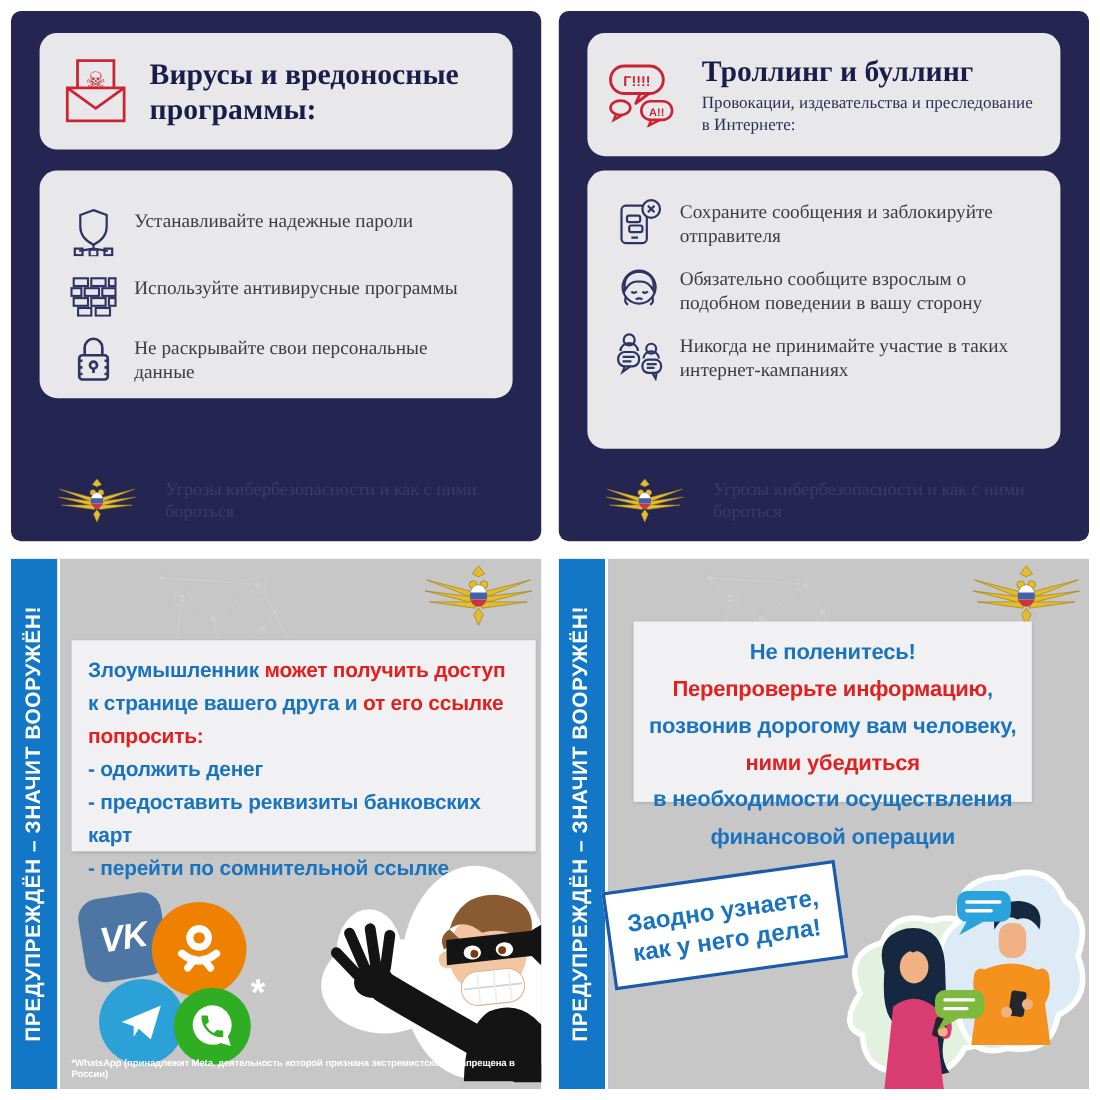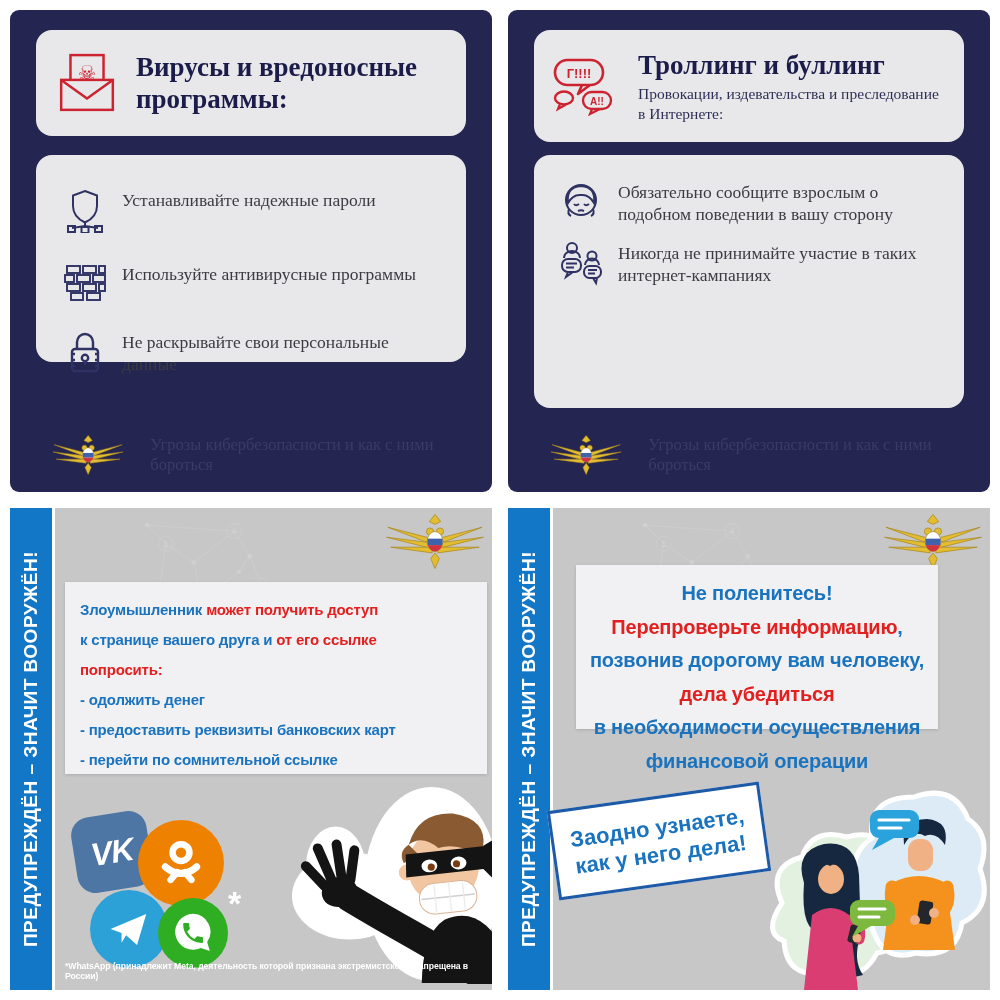--- a/index.html
+++ b/index.html
@@ -10,21 +10,21 @@
   .poster.gray{background:#c7c7c7;}
   #p-tl{left:10px;top:10px;} #p-tr{left:508px;top:10px;}
   #p-bl{left:10px;top:508px;} #p-br{left:508px;top:508px;}
 
   
   .card{position:absolute;left:26px;width:430px;background:#e8e8ea;border-radius:16px;}
   .header-card{top:20px;display:flex;align-items:center;padding:0 18px;box-sizing:border-box;}
   #p-tl .header-card{height:106px;} #p-tr .header-card{height:112px;}
   #p-tl .items-card{top:145px;height:207px;} #p-tr .items-card{top:145px;height:253px;}
   .items-card{display:flex;flex-direction:column;box-sizing:border-box;}
-  #p-tl .items-card{padding:34px 20px 0 26px;gap:30px;}
+  #p-tl .items-card{padding:34px 20px 0 26px;gap:17px;}
   #p-tr .items-card{padding:26px 12px 0 24px;gap:17px;}
   .hdr-icon{flex:0 0 66px;display:flex;align-items:center;justify-content:center;}
   .hdr-text{margin-left:16px;}
   .poster-title{font-family:"Liberation Serif",serif;font-weight:bold;color:#1b1c4a;
                 font-size:27px;line-height:1.2;}
   .poster-subtitle{font-family:"Liberation Serif",serif;color:#2e2f55;font-size:15.5px;
                    line-height:1.25;margin-top:3px;}
   .tip-row{display:flex;align-items:flex-start;}
   .tip-icon{flex:0 0 46px;display:flex;justify-content:center;margin-top:-2px;}
   .tip-text{font-family:"Liberation Serif",serif;color:#3b3b42;font-size:17.5px;
@@ -38,21 +38,21 @@
   
   .sidebar{position:absolute;left:0;top:0;bottom:0;width:42px;background:#1377c7;
            border-right:3px solid #fff;display:flex;align-items:center;justify-content:center;}
   .sidebar span{transform:rotate(-90deg);white-space:nowrap;color:#fff;font-weight:bold;
                 font-size:19px;letter-spacing:.5px;}
   .net-bg{position:absolute;left:45px;top:0;right:0;bottom:0;opacity:.6;}
   .emblem-lg{position:absolute;right:6px;top:5px;width:102px;height:57px;}
   .white-card{position:absolute;background:#f1f1f3;box-shadow:0 1px 3px rgba(0,0,0,.15);}
   #p-bl .white-card{left:55px;top:74px;width:422px;height:192px;padding:13px 6px 0 15px;
                     box-sizing:border-box;}
-  .msg-line{font-weight:bold;font-size:15px;line-height:30px;letter-spacing:-.2px;}
+  .msg-line{font-weight:bold;font-size:19px;line-height:30px;letter-spacing:-.2px;}
   .blue{color:#1a73be;} .red{color:#e1201f;}
   #p-br .white-card{left:68px;top:57px;width:362px;height:164px;text-align:center;
                     padding-top:12px;box-sizing:border-box;}
   .v-line{font-weight:bold;font-size:20px;line-height:33.5px;letter-spacing:-.2px;}
   .note-box{position:absolute;left:44px;top:288px;width:208px;height:84px;background:#fff;
             border:3px solid #1d5aa8;transform:rotate(-8deg);display:flex;flex-direction:column;
             align-items:center;justify-content:center;}
   .note-box div{color:#1a73be;font-weight:bold;font-size:22px;line-height:27px;}
   .social{position:absolute;display:flex;align-items:center;justify-content:center;}
   .vk{left:64px;top:306px;width:76px;height:76px;background:#4d76a4;border-radius:18px;
@@ -284,20 +284,33 @@
         </svg>
       </div>
       <div class="hdr-text">
         <div class="poster-title">Троллинг и буллинг</div>
         <div class="poster-subtitle">Провокации, издевательства и преследование в Интернете:</div>
       </div>
     </div>
     <div class="card items-card">
       <div class="tip-row">
         <div class="tip-icon">
+          <svg class="icon-svg" width="44" height="46" viewBox="0 0 44 46" fill="none" stroke="#2f3263" stroke-width="2">
+            <rect x="6" y="8" width="23" height="34" rx="4"></rect>
+            <rect x="11" y="17" width="12" height="6" rx="2"></rect>
+              <rect x="13" y="26" width="12" height="6" rx="2"></rect>
+            <path d="M15,37 h6"></path>
+            <circle cx="33" cy="11" r="8" fill="#e8e8ea"></circle>
+            <path d="M30,8 l6,6 M36,8 l-6,6"></path>
+          </svg>
+        </div>
+        <div class="tip-text">Сохраните сообщения и заблокируйте отправителя</div>
+      </div>
+      <div class="tip-row">
+        <div class="tip-icon">
           <svg class="icon-svg" width="44" height="44" viewBox="0 0 44 44" fill="none" stroke="#2f3263" stroke-width="2">
             <circle cx="22" cy="21" r="15"></circle>
             <path d="M9,24 Q7,8 22,7 Q37,8 35,24 Q30,15 22,16 Q14,15 9,24 Z"></path>
             <path d="M15,25 q2,2.5 5,0 M25,25 q2,2.5 5,0"></path>
             <path d="M19,32 q3,-1.5 6,0"></path>
             <path d="M10,30 q-2,5 2,7 M34,30 q2,5 -2,7"></path>
           </svg>
         </div>
         <div class="tip-text">Обязательно сообщите взрослым о подобном поведении в вашу сторону</div>
       </div>
@@ -380,21 +393,21 @@
     <div class="sidebar">
       <span>ПРЕДУПРЕЖДЁН – ЗНАЧИТ ВООРУЖЁН!</span>
     </div>
     <svg class="emblem-lg">
         <use href="#sym-emblem"></use>
       </svg>
     <div class="white-card">
       <div class="v-line"><span class="blue">Не поленитесь!</span></div>
       <div class="v-line"><span class="red">Перепроверьте информацию</span><span class="blue">,</span></div>
       <div class="v-line"><span class="blue">позвонив дорогому вам человеку,</span></div>
-      <div class="v-line"><span class="red">дела убедиться</span></div>
+      <div class="v-line"><span class="red">ними убедиться</span></div>
       <div class="v-line"><span class="blue">в необходимости осуществления</span></div>
       <div class="v-line"><span class="blue">финансовой операции</span></div>
     </div>
     <div class="note-box">
       <div>Заодно узнаете,</div>
       <div>как у него дела!</div>
     </div>
     <svg class="people">
         <use href="#sym-people"></use>
       </svg>

